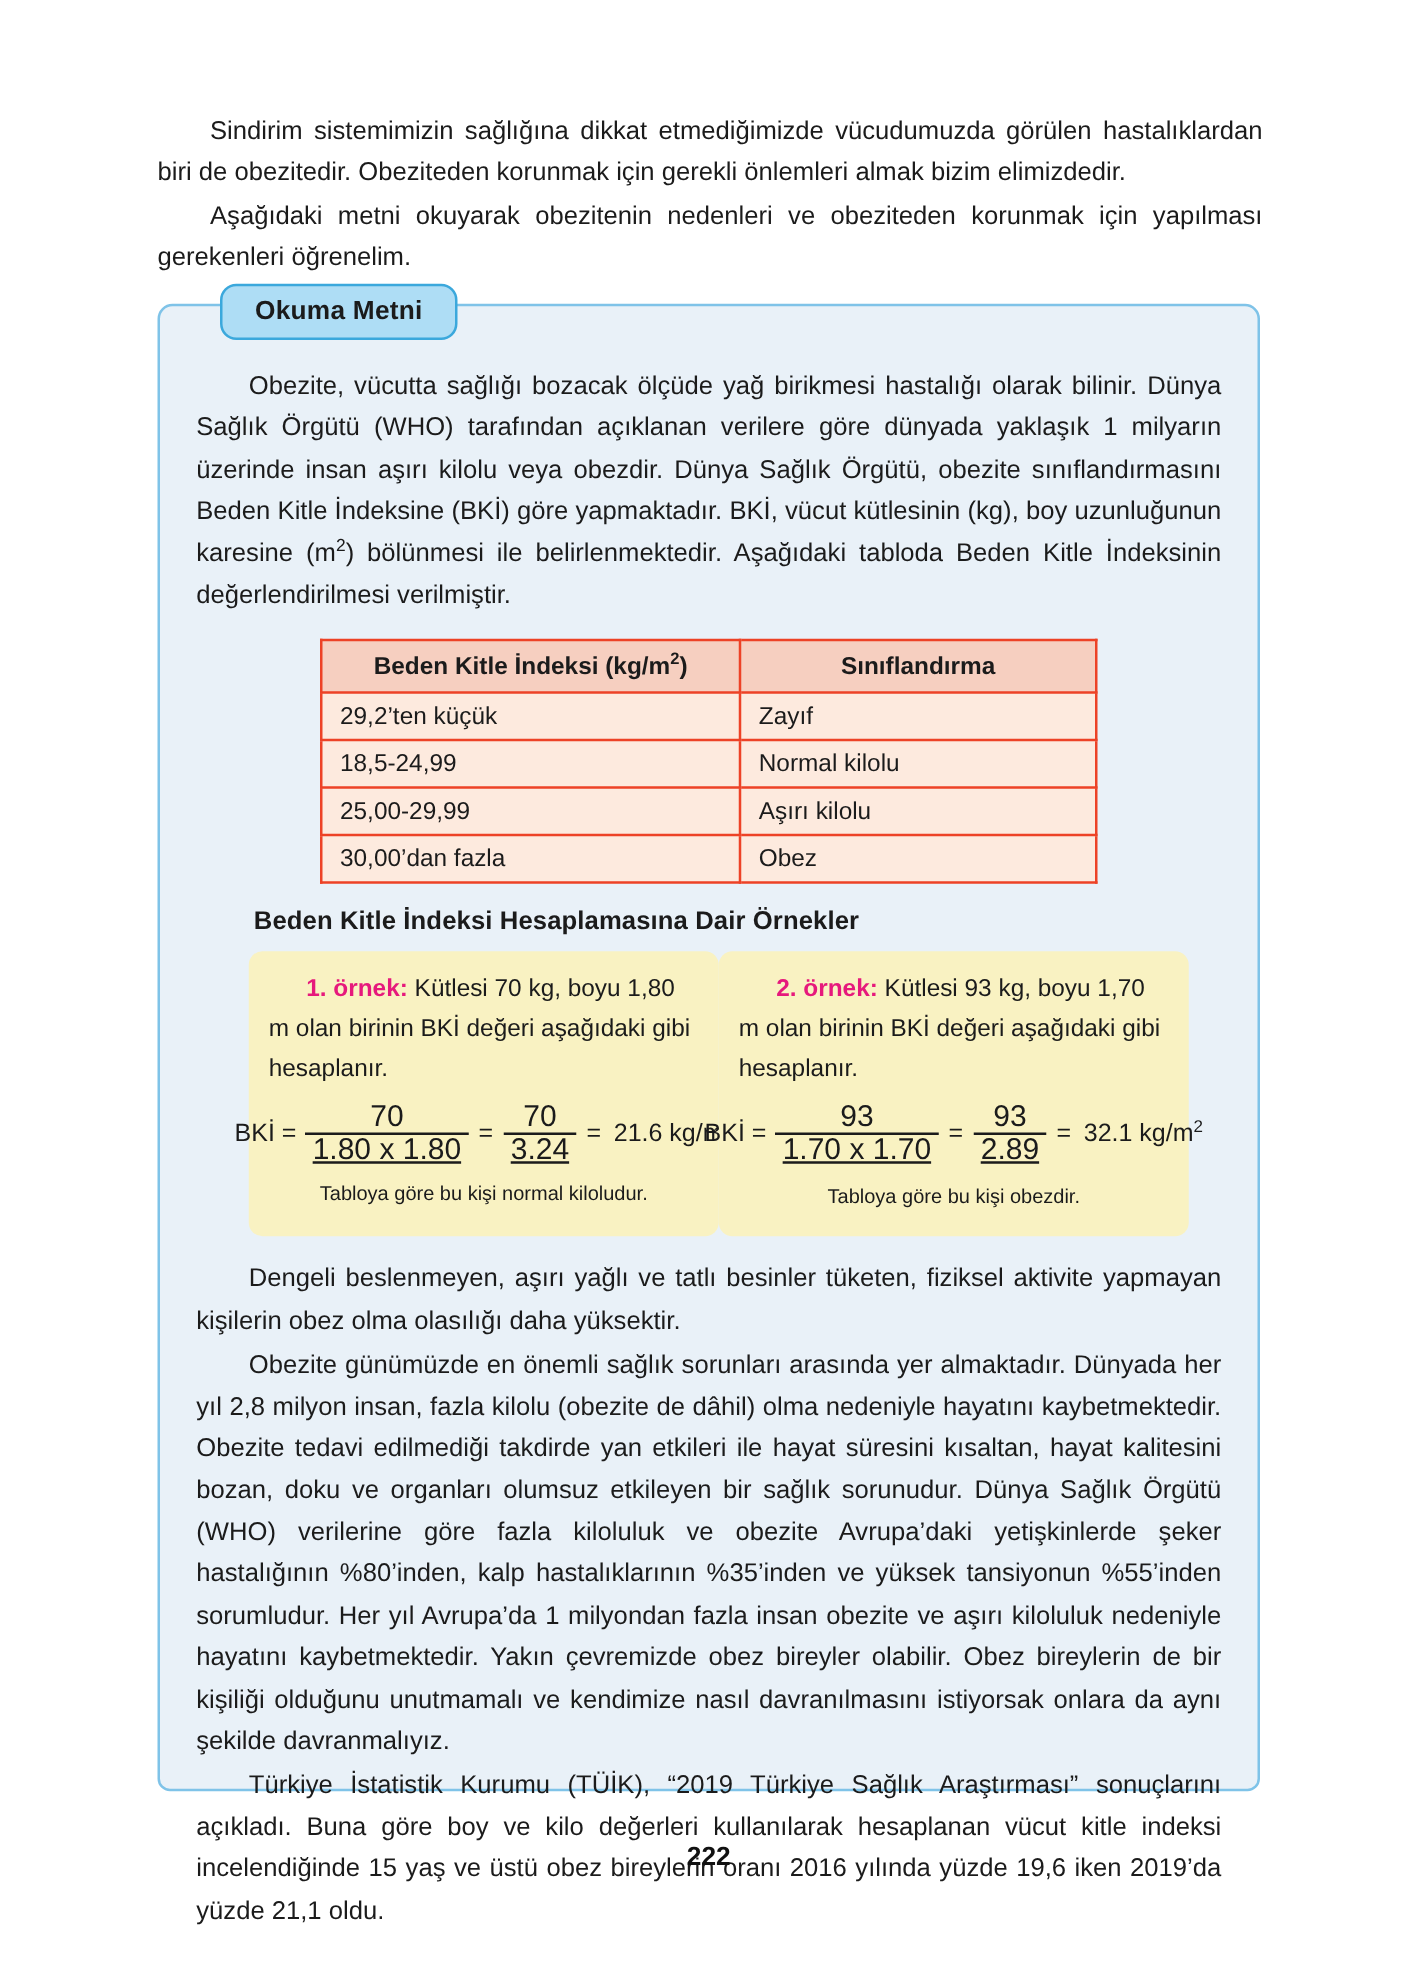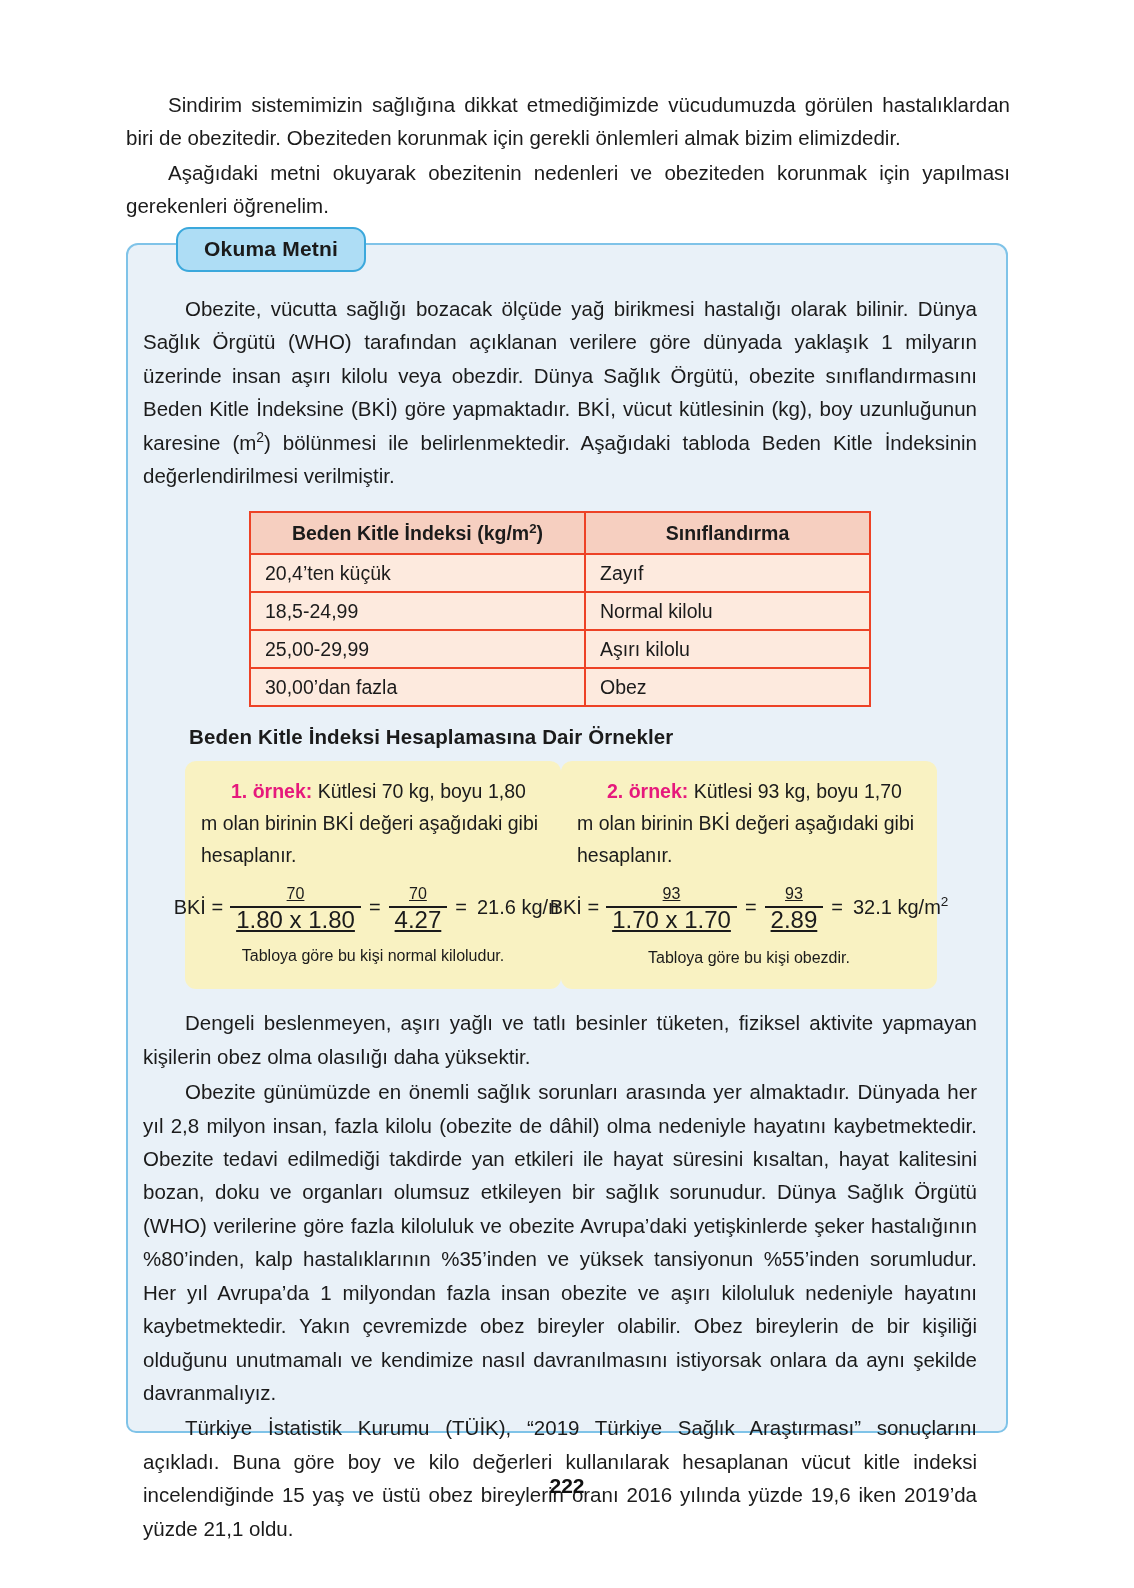--- a/index.html
+++ b/index.html
@@ -69,21 +69,21 @@
     box-sizing: border-box;
     white-space: nowrap;
   }
 
   .rb-inner {
     position: absolute;
     left: 0; top: 0;
     width: 100%;
     height: 100%;
     box-sizing: border-box;
-    padding: 47px 29px 0 15px;
+    padding: 47px 29px 0 29px;
   }
 
   .rb-para {
     font-size: 20.5px;
     line-height: 33.4px;
     text-align: justify;
     text-justify: inter-word;
     margin: 0;
     text-indent: 42px;
   }
@@ -174,23 +174,22 @@
   .formula .lhs { margin-right: 7px; }
   .formula .eq { margin: 0 8px; }
   .frac {
     display: inline-flex;
     flex-direction: column;
     align-items: center;
     vertical-align: middle;
   }
   .frac .num {
     padding: 0 6px 1px 6px;
-    font-size: 16px;
+    font-size: 24px;
     line-height: 22px;
-    text-decoration: underline;
   }
   .frac .bar {
     height: 2px;
     background: #1b1b1b;
     width: 100%;
     align-self: stretch;
   }
   .frac .den {
     padding: 1px 6px 0 6px;
     font-size: 24px;
@@ -239,21 +238,21 @@
               <col class="c2">
             </colgroup>
           <thead>
             <tr>
               <th><span>Beden Kitle İndeksi (kg/m</span><sup class="sq">2</sup><span>)</span></th>
               <th>Sınıflandırma</th>
             </tr>
           </thead>
           <tbody>
             <tr>
-              <td>20,4’ten küçük</td>
+              <td>29,2’ten küçük</td>
               <td>Zayıf</td>
             </tr>
             <tr>
               <td>18,5-24,99</td>
               <td>Normal kilolu</td>
             </tr>
             <tr>
               <td>25,00-29,99</td>
               <td>Aşırı kilolu</td>
             </tr>
@@ -275,21 +274,21 @@
             <span class="lhs">BKİ =</span>
             <span class="frac">
               <span class="num">70</span>
               <span class="bar"></span>
               <span class="den">1.80 x 1.80</span>
             </span>
             <span class="eq">=</span>
             <span class="frac">
               <span class="num">70</span>
               <span class="bar"></span>
-              <span class="den">4.27</span>
+              <span class="den">3.24</span>
             </span>
             <span class="eq">=</span>
             <span class="res"><span>21.6 kg/m</span><sup class="sq">2</sup></span>
           </div>
           <p class="ex-tail">Tabloya göre bu kişi normal kiloludur.</p>
         </div>
 
         <div class="ex-box box2">
           <p class="ex-lead"><span class="ex-label">2. örnek:</span><span> Kütlesi 93 kg, boyu 1,70 m olan birinin BKİ değeri aşağıdaki gibi hesaplanır.</span></p>
           <div class="formula">

